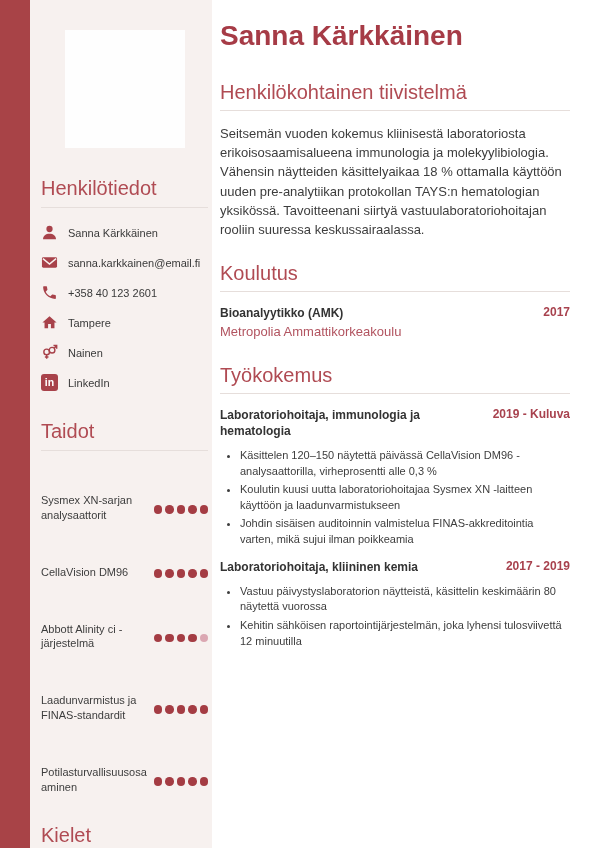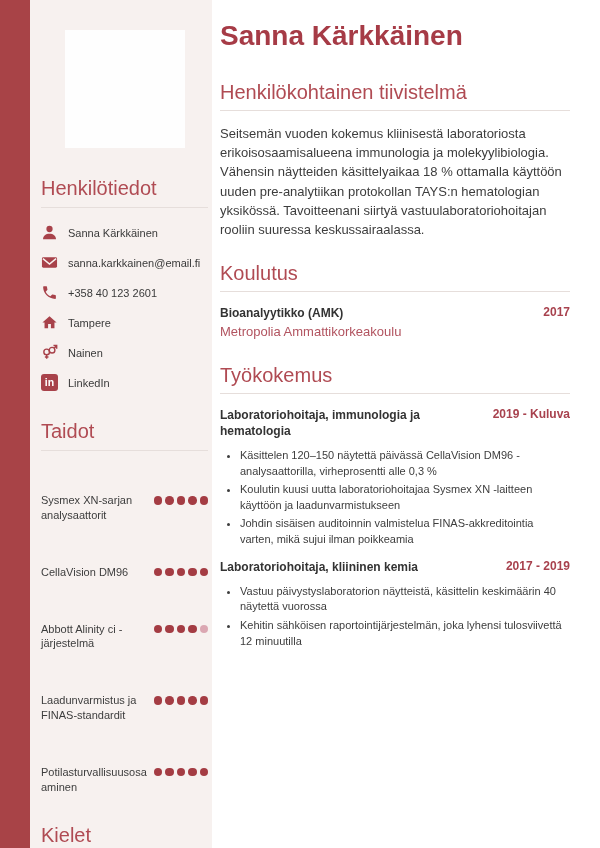--- a/index.html
+++ b/index.html
@@ -34,21 +34,21 @@
   .contact-list{margin-top:16px;}
   .contact-item{display:flex;align-items:center;margin-bottom:13px;min-height:17px;}
   .icon{width:17px;height:17px;flex:0 0 17px;color:var(--accent);display:inline-flex;
         align-items:center;justify-content:center;}
   .icon svg{width:100%;height:100%;display:block;}
   .li-badge{display:inline-block;width:17px;height:17px;background:var(--accent);color:#fff;
             border-radius:3px;font-size:10.5px;font-weight:700;text-align:center;line-height:17px;}
   .contact-text{margin-left:10px;font-size:11px;color:#3A3A3A;}
 
   .skill-list,.lang-list{margin-top:14px;}
-  .skill-row{display:flex;justify-content:space-between;align-items:flex-start;margin-bottom:11px;margin-top:42px;}
+  .skill-row{display:flex;justify-content:space-between;align-items:center;margin-bottom:11px;margin-top:42px;}
   .skill-label{font-size:11px;color:var(--body-text);line-height:1.35;width:110px;
                overflow-wrap:anywhere;}
   .dots{display:inline-flex;gap:3px;margin-top:3px;}
   .dot{width:8.5px;height:8.5px;border-radius:50%;background:var(--dot-empty);}
   .dot.filled{background:var(--dot-filled);}
 
   .main{position:absolute;left:212px;right:0;top:0;bottom:0;background:#fff;
         padding:20px 30px 0 8px;}
   .name{font-size:28px;font-weight:700;color:var(--name);line-height:1.15;}
   .section-heading{font-size:20px;font-weight:400;color:var(--heading);line-height:1.2;
@@ -246,19 +246,19 @@
             <li>Johdin sisäisen auditoinnin valmistelua FINAS-akkreditointia varten, mikä sujui ilman poikkeamia</li>
           </ul>
         </div>
         <div class="entry">
           <div class="entry-head">
             <span class="entry-title">Laboratoriohoitaja, kliininen kemia</span>
             <span class="entry-dates">2017 - 2019</span>
           </div>
           <ul class="bullets">
 
-          <li>Vastuu päivystyslaboratorion näytteistä, käsittelin keskimäärin 40 näytettä vuorossa</li>
+          <li>Vastuu päivystyslaboratorion näytteistä, käsittelin keskimäärin 80 näytettä vuorossa</li>
             <li>Kehitin sähköisen raportointijärjestelmän, joka lyhensi tulosviivettä 12 minuutilla</li>
           </ul>
         </div>
       </div>
   </main>
 </div>
 
 </body></html>

